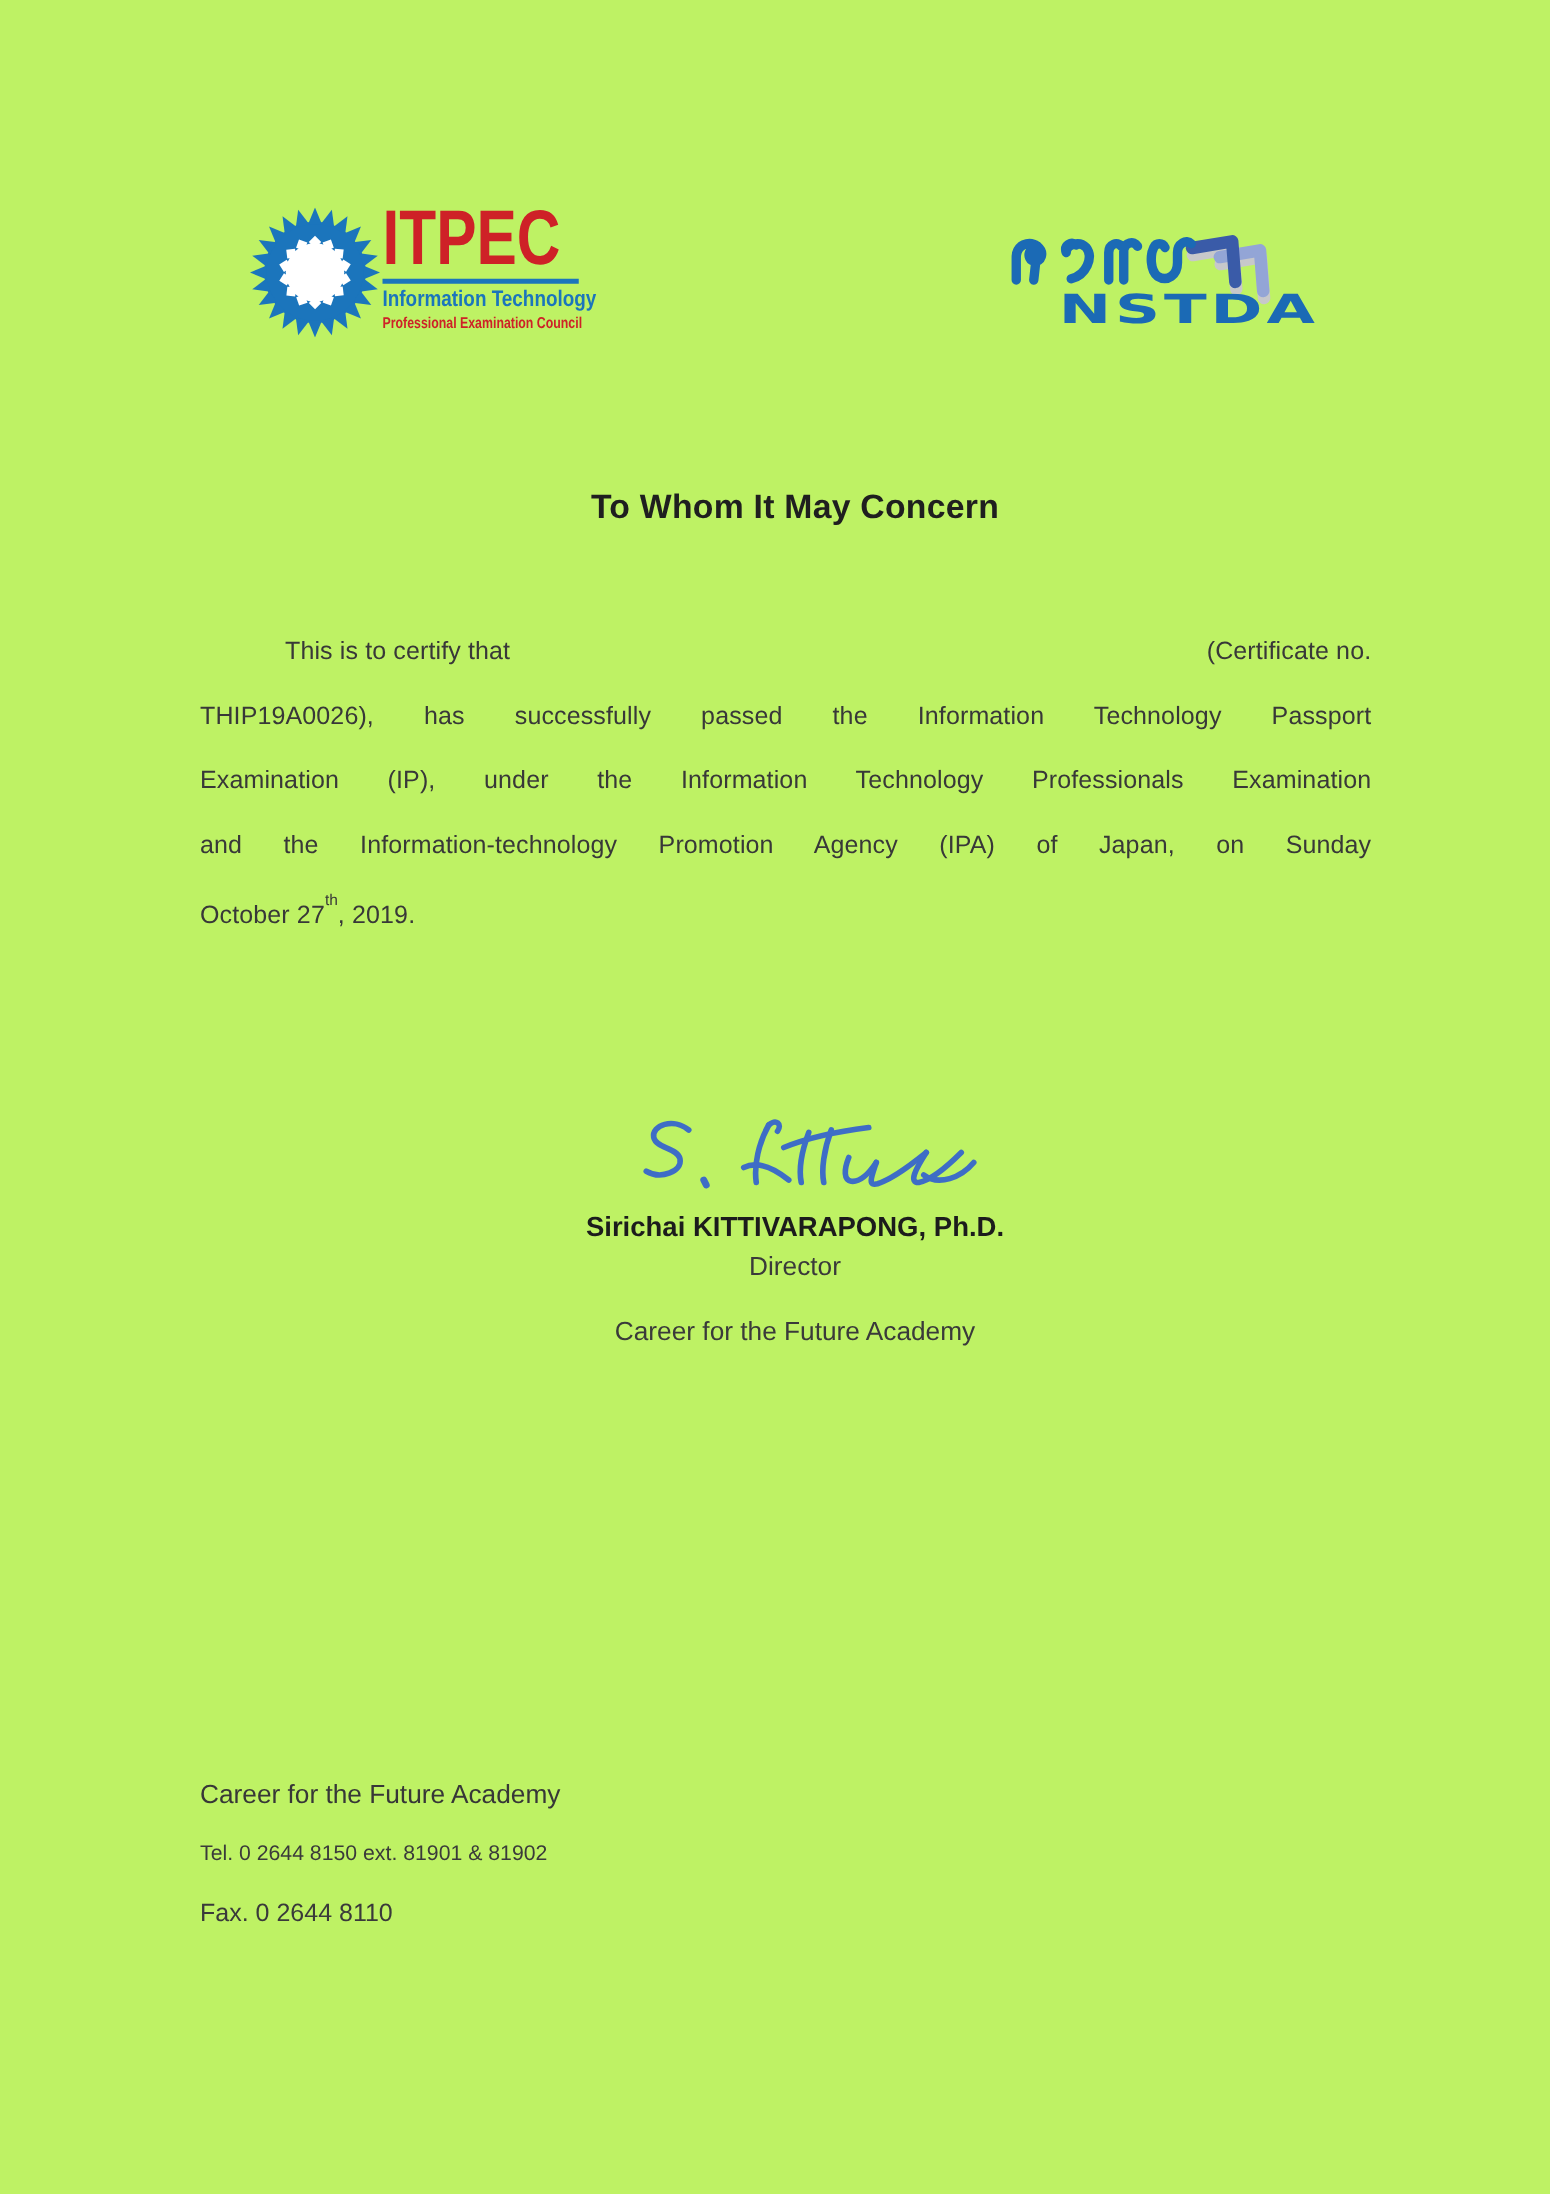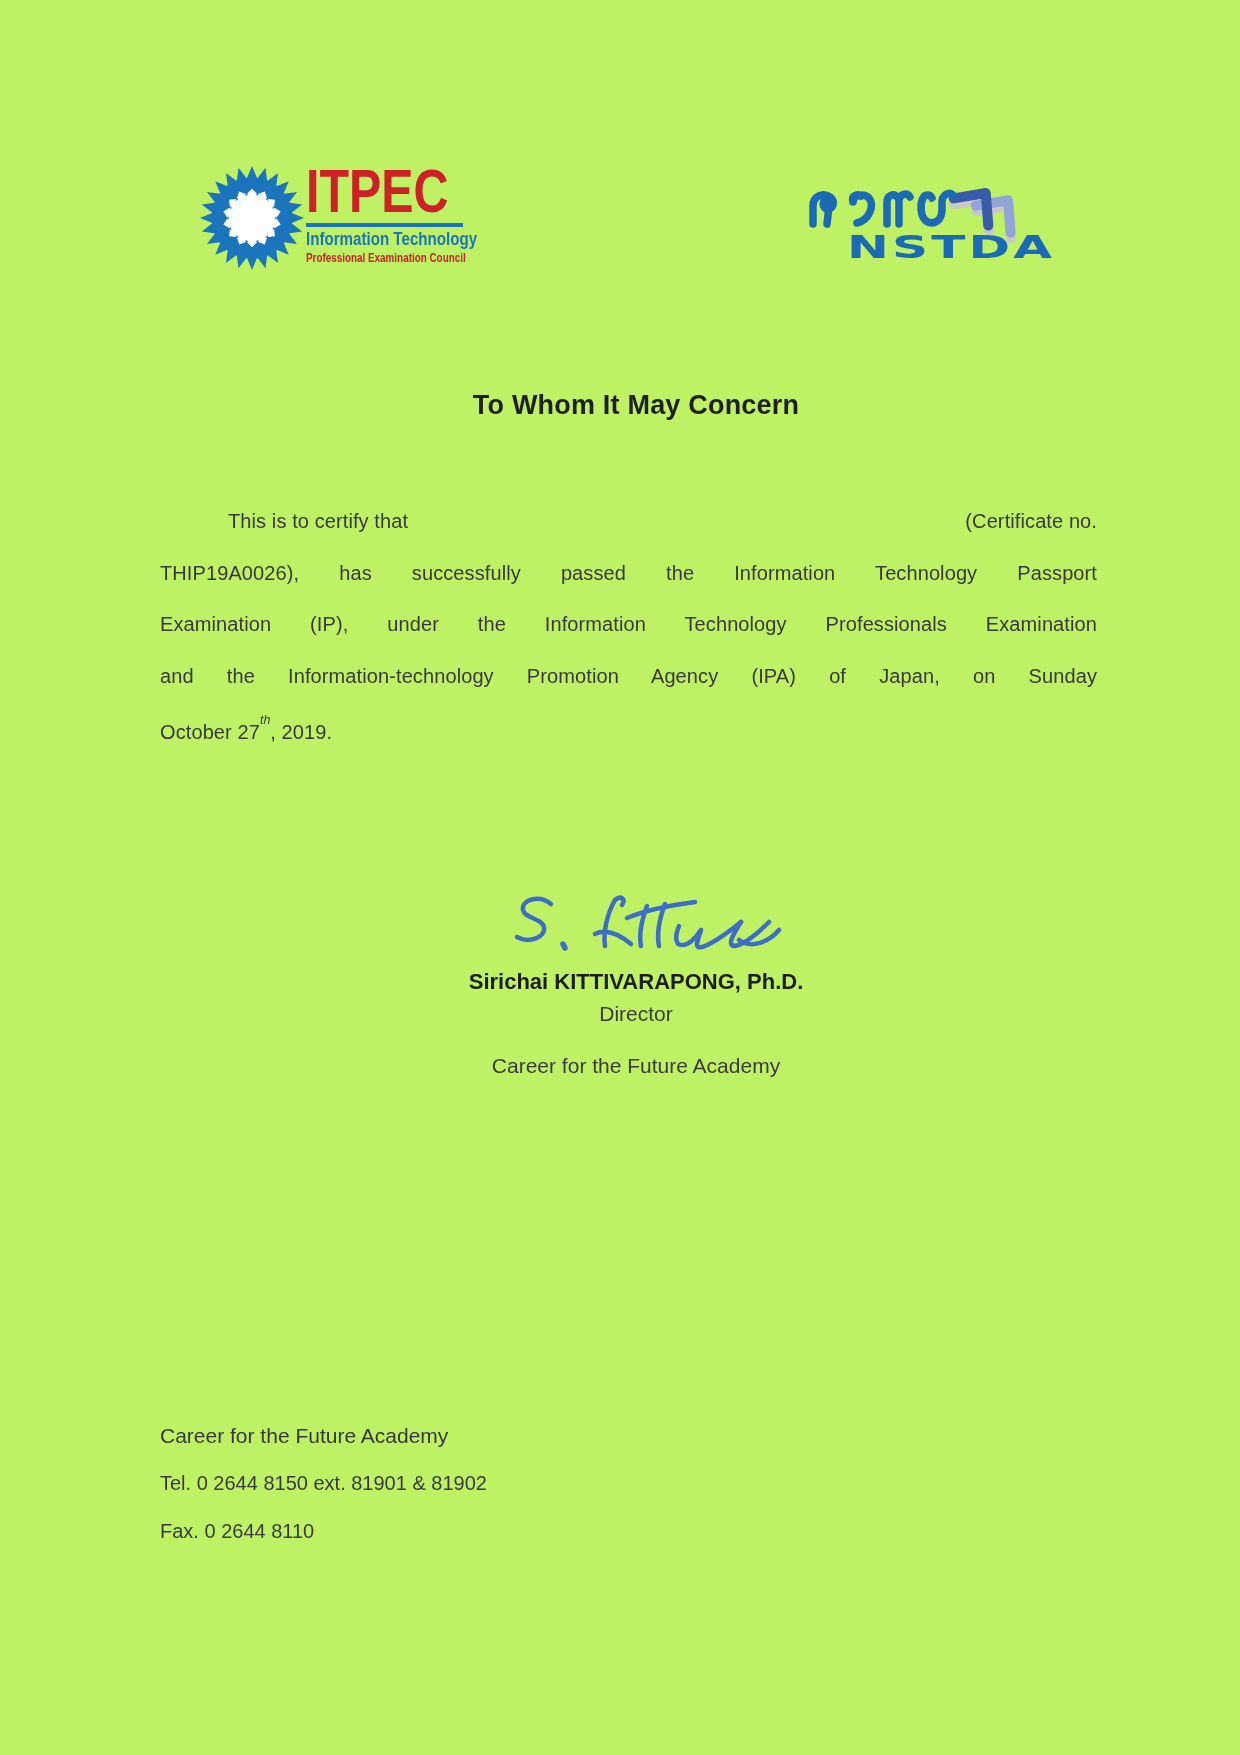--- a/index.html
+++ b/index.html
@@ -37,34 +37,34 @@
 
   
   .letter-body {
     position:absolute; left:160px; top:496px; width:937px;
     font-size:20px; line-height:51.5px; color:#383838; letter-spacing:0.1px;
   }
   .line { width:100%; }
   .line.first { display:flex; justify-content:space-between; }
   .line.first .indent { margin-left:68px; }
   .line.just { text-align:justify; text-align-last:justify; text-justify:inter-word; }
-  sup.ord { font-size:62%; position:relative; top:-0.55em; letter-spacing:0;font-style:italic; }
+  sup.ord { font-size:62%; position:relative; top:-0.55em; letter-spacing:0; }
 
   
   .sig-block { position:absolute; left:160px; top:892px; width:952px; text-align:center; }
   .sig-ink { display:block; margin:0 auto; width:320px; height:72px; }
   .sig-name { font-size:22px; line-height:30px; font-weight:700; color:#1c1c1c; margin-top:3px; }
   .sig-role { font-size:21px; line-height:28px; color:#3a3a3a; margin-top:3px; }
   .sig-org  { font-size:21px; line-height:28px; color:#3a3a3a; margin-top:24px; }
   .sig-date { font-size:21px; line-height:28px; color:#3a3a3a; margin-top:23px; }
 
   
   .footer { position:absolute; left:160px; top:1421px; }
   .footer-org { font-size:21px; line-height:30px; color:#373737; }
-  .footer-tel { font-size:20px; line-height:28px; color:#3a3a3a; margin-top:18px; }
+  .footer-tel { font-size:17px; line-height:28px; color:#3a3a3a; margin-top:18px; }
   .footer-fax { font-size:20px; line-height:28px; color:#3a3a3a; margin-top:20px; }
 </style>
 </head>
 <body>
 
 <div class="page">
 
   <div class="itpec">
     <svg class="itpec-sun" viewBox="0 0 100 100">
       <defs>

